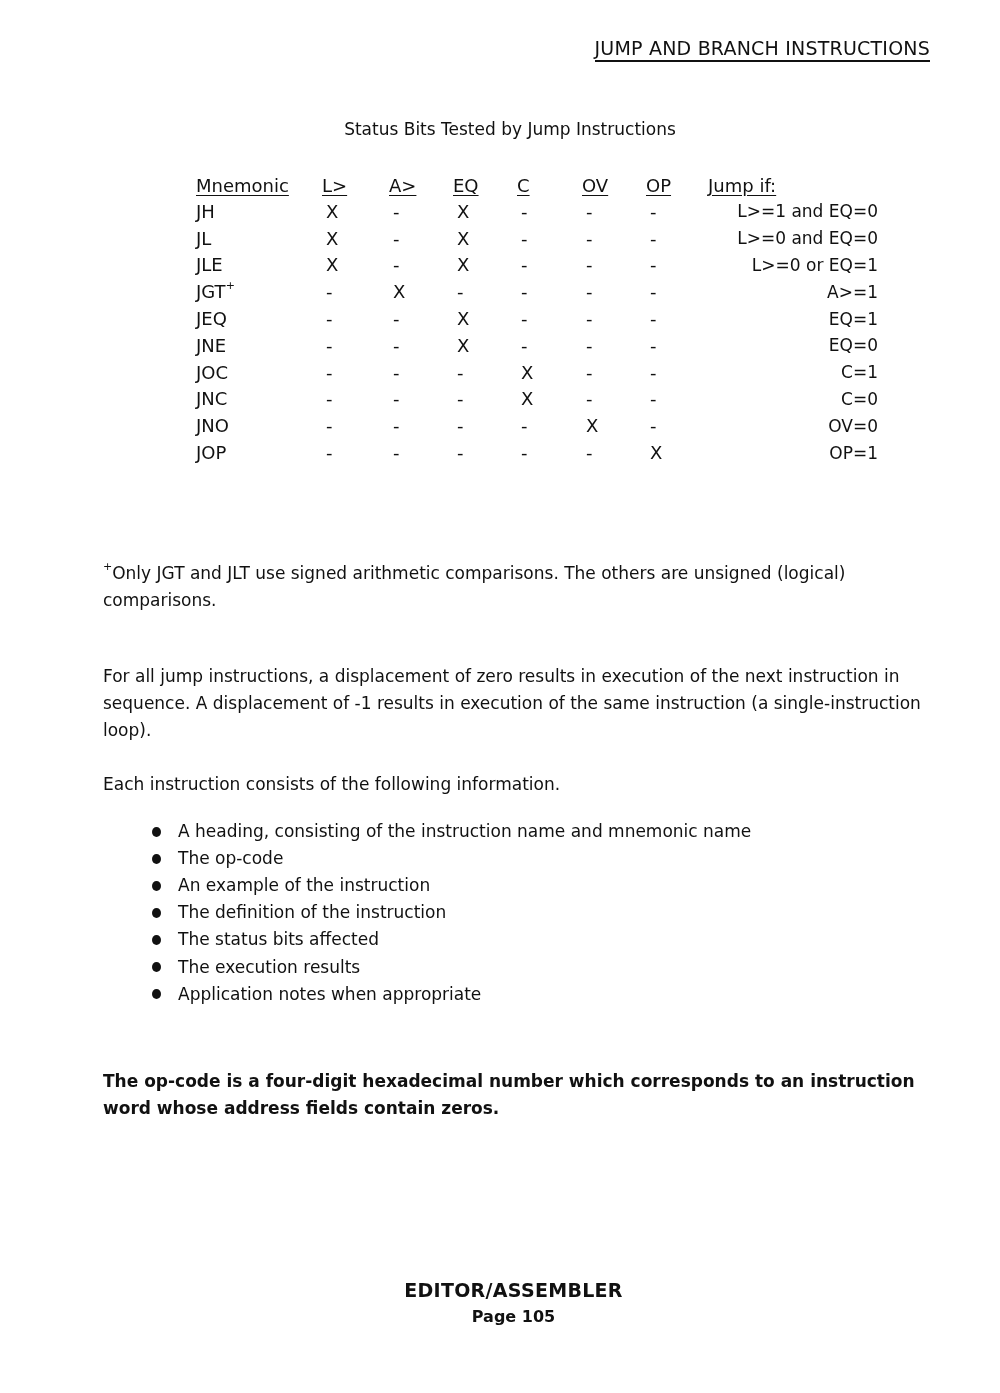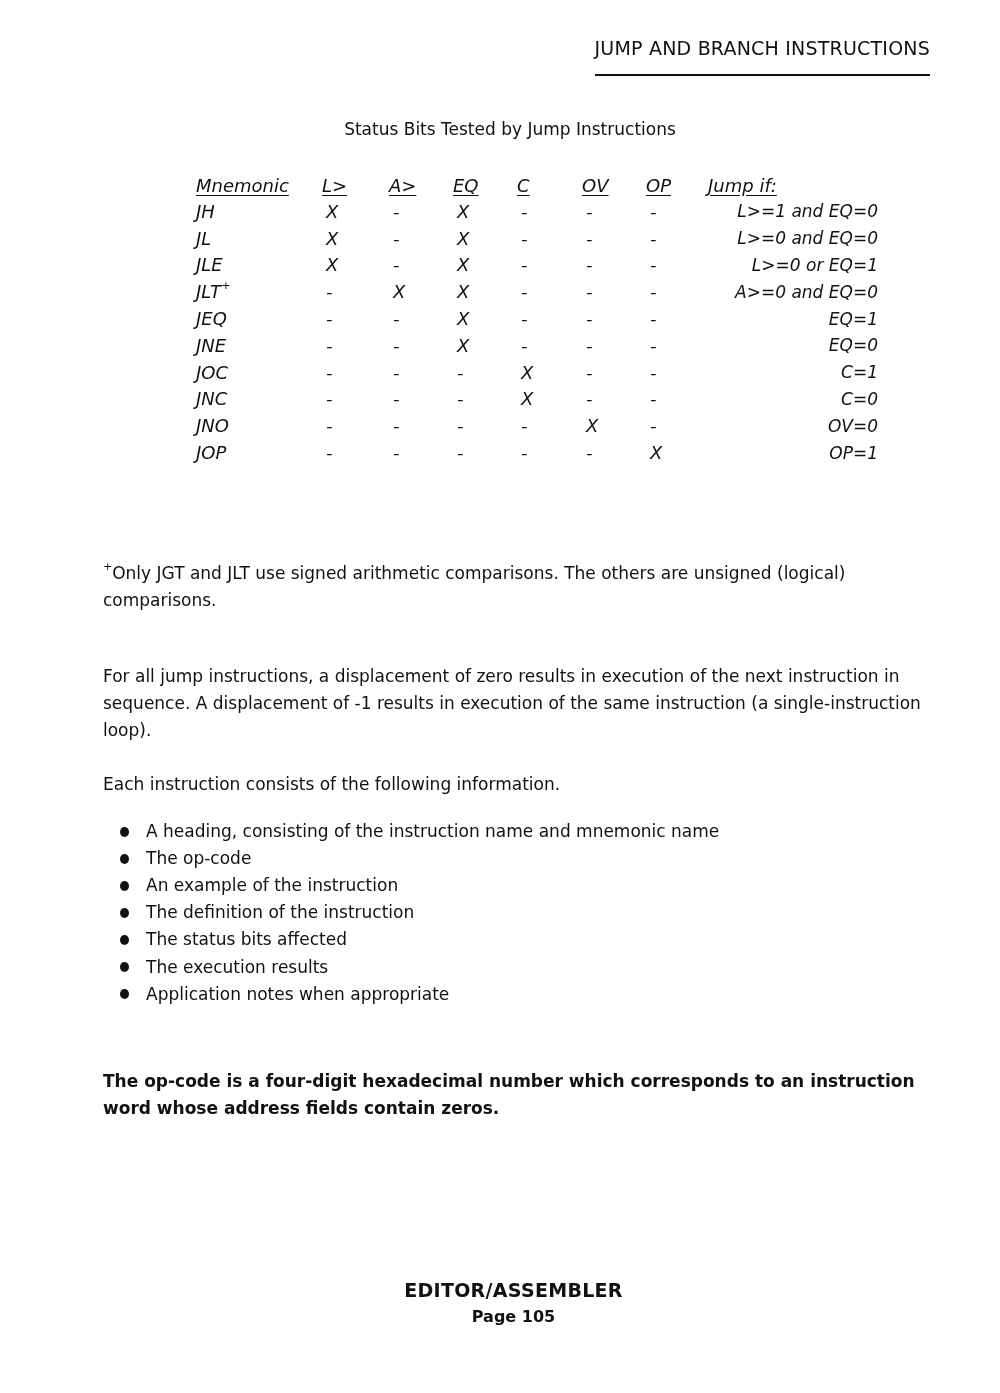--- a/index.html
+++ b/index.html
@@ -4,29 +4,29 @@
 <style>
   html, body { margin: 0; padding: 0; background: #ffffff; }
   body {
     width: 1000px; height: 1393px; position: relative; overflow: hidden;
     font-family: "DejaVu Sans", "Liberation Sans", sans-serif;
     color: #111111;
   }
   .page-header {
     position: absolute; top: 36px; right: 70px;
     font-size: 19px; letter-spacing: 0.2px;
-    border-bottom: 2px solid #111; padding-bottom: 14px; line-height: 24px;
+    border-bottom: 2px solid #111; padding-bottom: 0px; line-height: 24px;
   }
   .table-title {
     position: absolute; top: 119px; left: 0; width: 1020px; text-align: center;
     font-size: 17px;
   }
   .status-table {
     position: absolute; top: 172px; left: 196px;
-    border-collapse: collapse; font-size: 18px; font-style: italic;
+    border-collapse: collapse; font-size: 18px;
   }
   .status-table th, .status-table td {
     padding: 0; height: 26.8px; text-align: left; vertical-align: middle;
     font-weight: normal; white-space: nowrap;
   }
   .status-table th span { text-decoration: underline; text-underline-offset: 3px; }
   .status-table th { height: 26px; }
   .c-mn { width: 126px; }
   .c-lg { width: 67px; }
   .c-ag { width: 64px; }
@@ -39,21 +39,21 @@
   td.jump { font-size: 17px; text-align: right; }
   sup { font-size: 11px; position: relative; top: -2px; }
   .para {
     position: absolute; left: 96px; width: 820px;
     font-size: 17px; line-height: 27px; margin: 7px;
   }
   .footnote { top: 548px; }
   .p1 { top: 656px; }
   .p2 { top: 764px; }
   .bullets {
-    position: absolute; top: 818px; left: 120px; margin: 0; padding: 0;
+    position: absolute; top: 818px; left: 152px; margin: 0; padding: 0;
     list-style: none; font-size: 17px;
   }
   .bullets li { height: 27.1px; line-height: 27px; display: flex; align-items: center; }
   .bullet-dot {
     display: inline-block; width: 9px; height: 10px; background: #111; border-radius: 50%;
     margin-right: 17px; flex: 0 0 auto;
   }
   .p3 { top: 1061px; font-weight: bold; }
   .footer-title {
     position: absolute; top: 1279px; left: 0; width: 1027px; text-align: center;
@@ -109,28 +109,28 @@
         <td><span>JLE</span><sup></sup></td>
         <td class="bit">X</td>
         <td class="bit">-</td>
         <td class="bit">X</td>
         <td class="bit">-</td>
         <td class="bit">-</td>
         <td class="bit">-</td>
         <td class="jump">L&gt;=0 or EQ=1</td>
       </tr>
       <tr>
-        <td><span>JLT</span><sup>+</sup></td>
-        <td class="bit">-</td>
-        <td class="bit">X</td>
-        <td class="bit">X</td>
-        <td class="bit">-</td>
-        <td class="bit">-</td>
-        <td class="bit">-</td>
-        <td class="jump">A&gt;=0 and EQ=0</td>
+        <td><span>JGT</span><sup>+</sup></td>
+        <td class="bit">-</td>
+        <td class="bit">X</td>
+        <td class="bit">-</td>
+        <td class="bit">-</td>
+        <td class="bit">-</td>
+        <td class="bit">-</td>
+        <td class="jump">A&gt;=1</td>
       </tr>
       <tr>
         <td><span>JEQ</span><sup></sup></td>
         <td class="bit">-</td>
         <td class="bit">-</td>
         <td class="bit">X</td>
         <td class="bit">-</td>
         <td class="bit">-</td>
         <td class="bit">-</td>
         <td class="jump">EQ=1</td>

